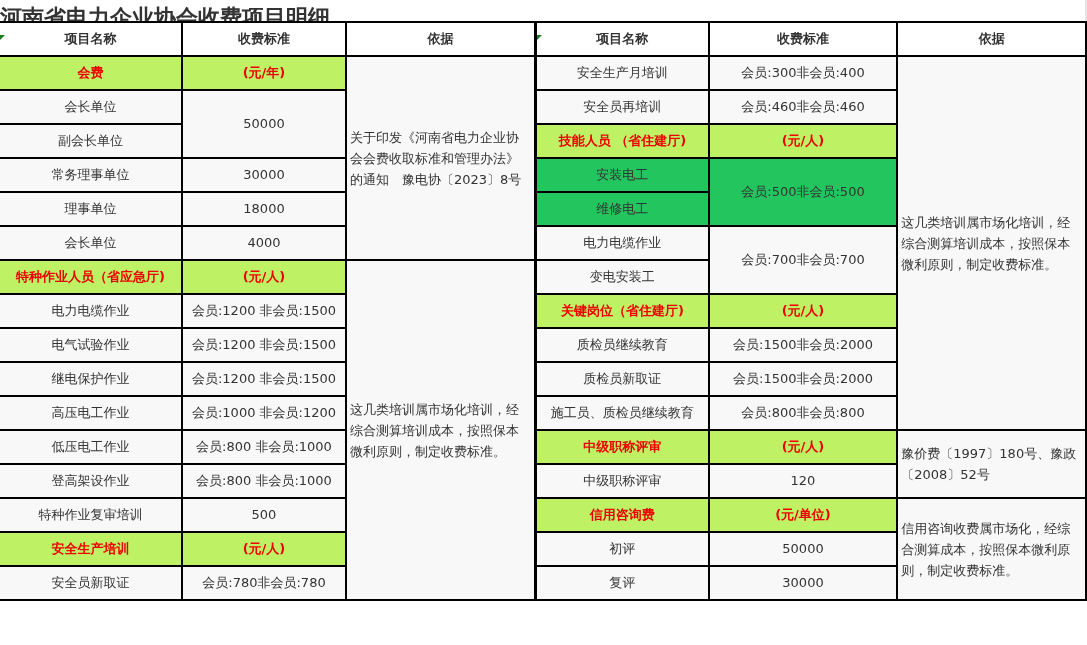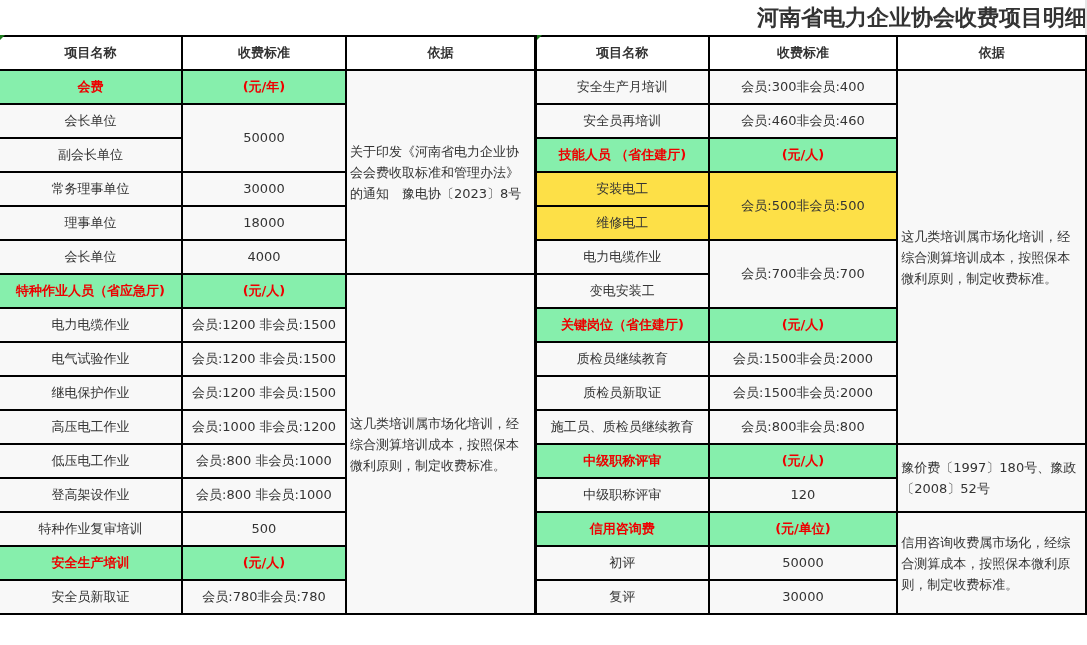--- a/index.html
+++ b/index.html
@@ -1,30 +1,30 @@
 <!DOCTYPE html>
 <html><head>
 <meta charset="utf-8">
 <style>
   html, body { margin:0; padding:0; background:#ffffff; }
   body { width:1087px; height:645px; overflow:hidden; position:relative;
          font-family:"DejaVu Sans", "Liberation Sans", sans-serif; color:#333; }
   .title { position:absolute; left:0; top:0; width:1087px; height:35px;
-           text-align:right; font-size:22px; font-weight:bold; line-height:36px; color:#333; }
+           text-align:left; font-size:22px; font-weight:bold; line-height:36px; color:#333; }
   .scrollbar { position:absolute; right:0; top:0; width:2px; height:35px; background:#e6e6e6; }
-  table { position:absolute; top:35px; border-collapse:collapse; table-layout:fixed;padding-left:16px; }
+  table { position:absolute; top:21px; border-collapse:collapse; table-layout:fixed;padding-left:16px; }
   #tbl-left { left:0; }
   #tbl-right { left:535px; }
   td, th { border:2px solid #000; height:32px; padding:0 2px; text-align:center;
            vertical-align:middle; font-size:13px; line-height:18px; overflow:hidden; white-space:nowrap; }
   th { font-weight:bold; background:#fff; color:#333; }
   td { background:#f8f8f8; }
-  td.cat { background:#86efac; color:#ee0000; font-weight:bold; }
+  td.cat { background:#bef264; color:#ee0000; font-weight:bold; }
   td.note { white-space:normal; text-align:left; padding:0 3px; line-height:21px; }
-  td.white { background:#fde047; }
+  td.white { background:#22c55e; }
   #tbl-left td:first-child, #tbl-left th:first-child { border-left:none; }
   .marker { position:absolute; width:0; height:0; border-top:5px solid #1e7a1e; border-right:5px solid transparent; }
 </style>
 </head>
 <body>
 
 <div class="title">河南省电力企业协会收费项目明细</div>
 <div class="scrollbar"></div>
 
 <table id="tbl-left">

